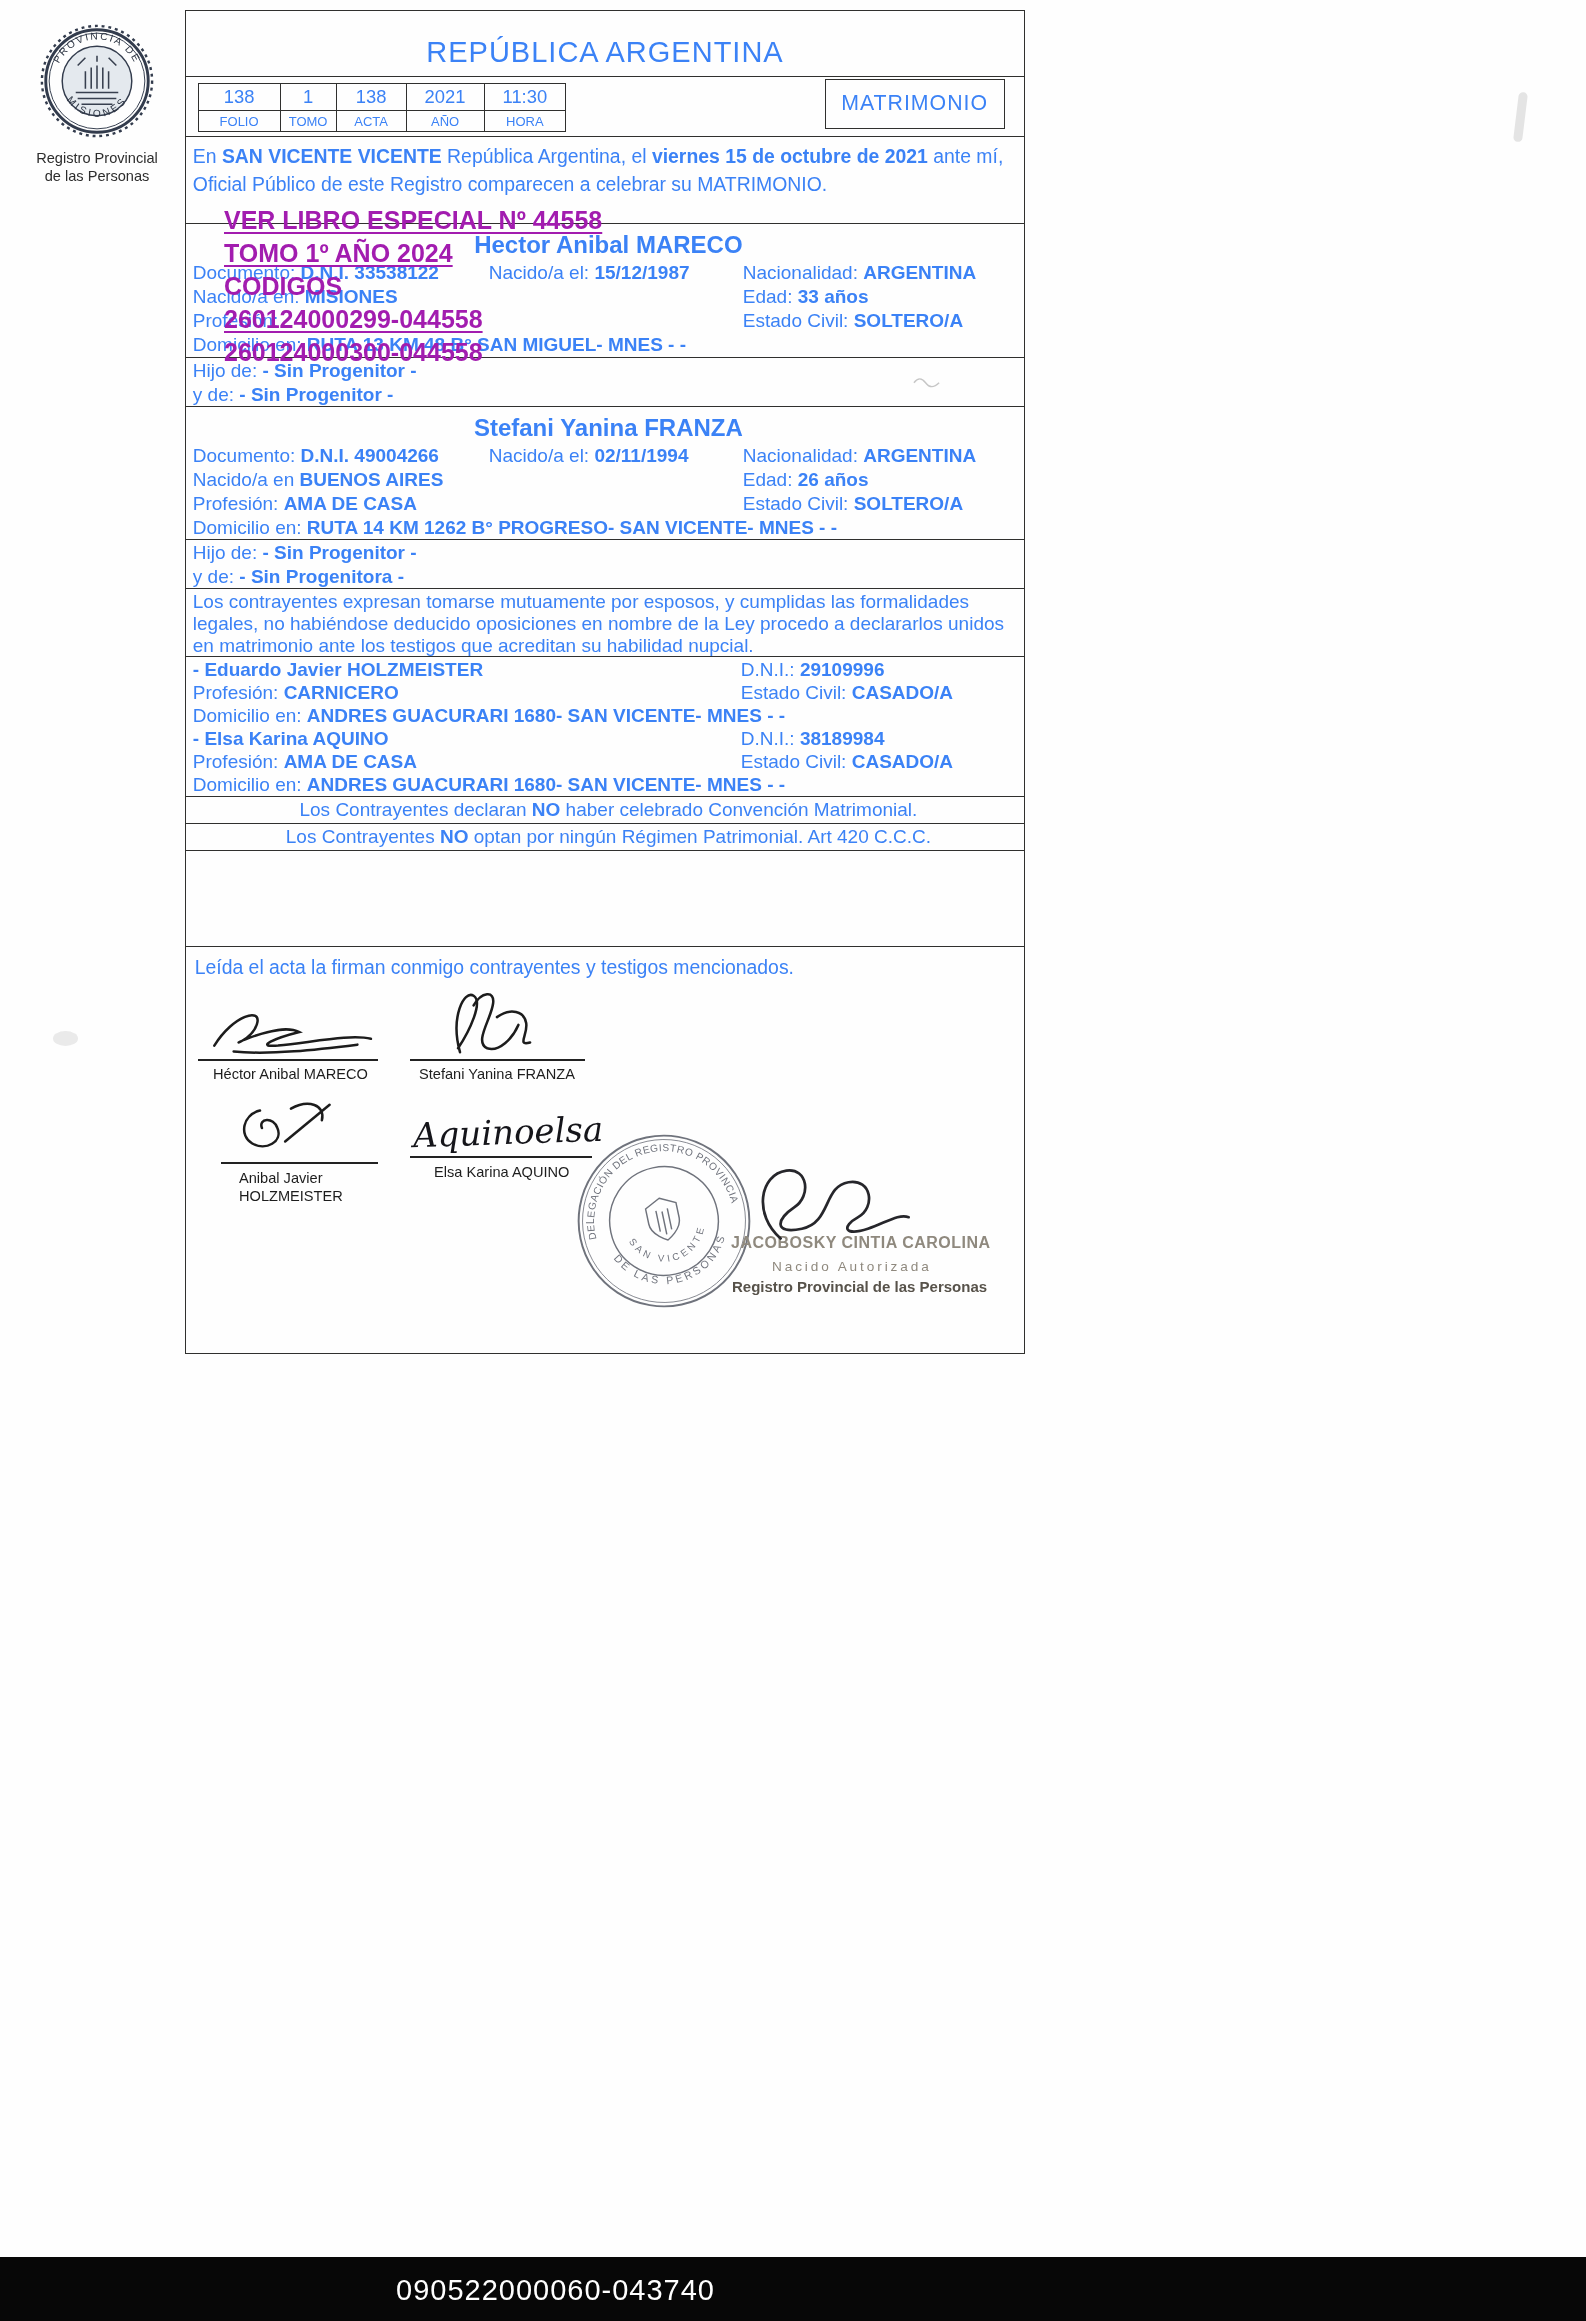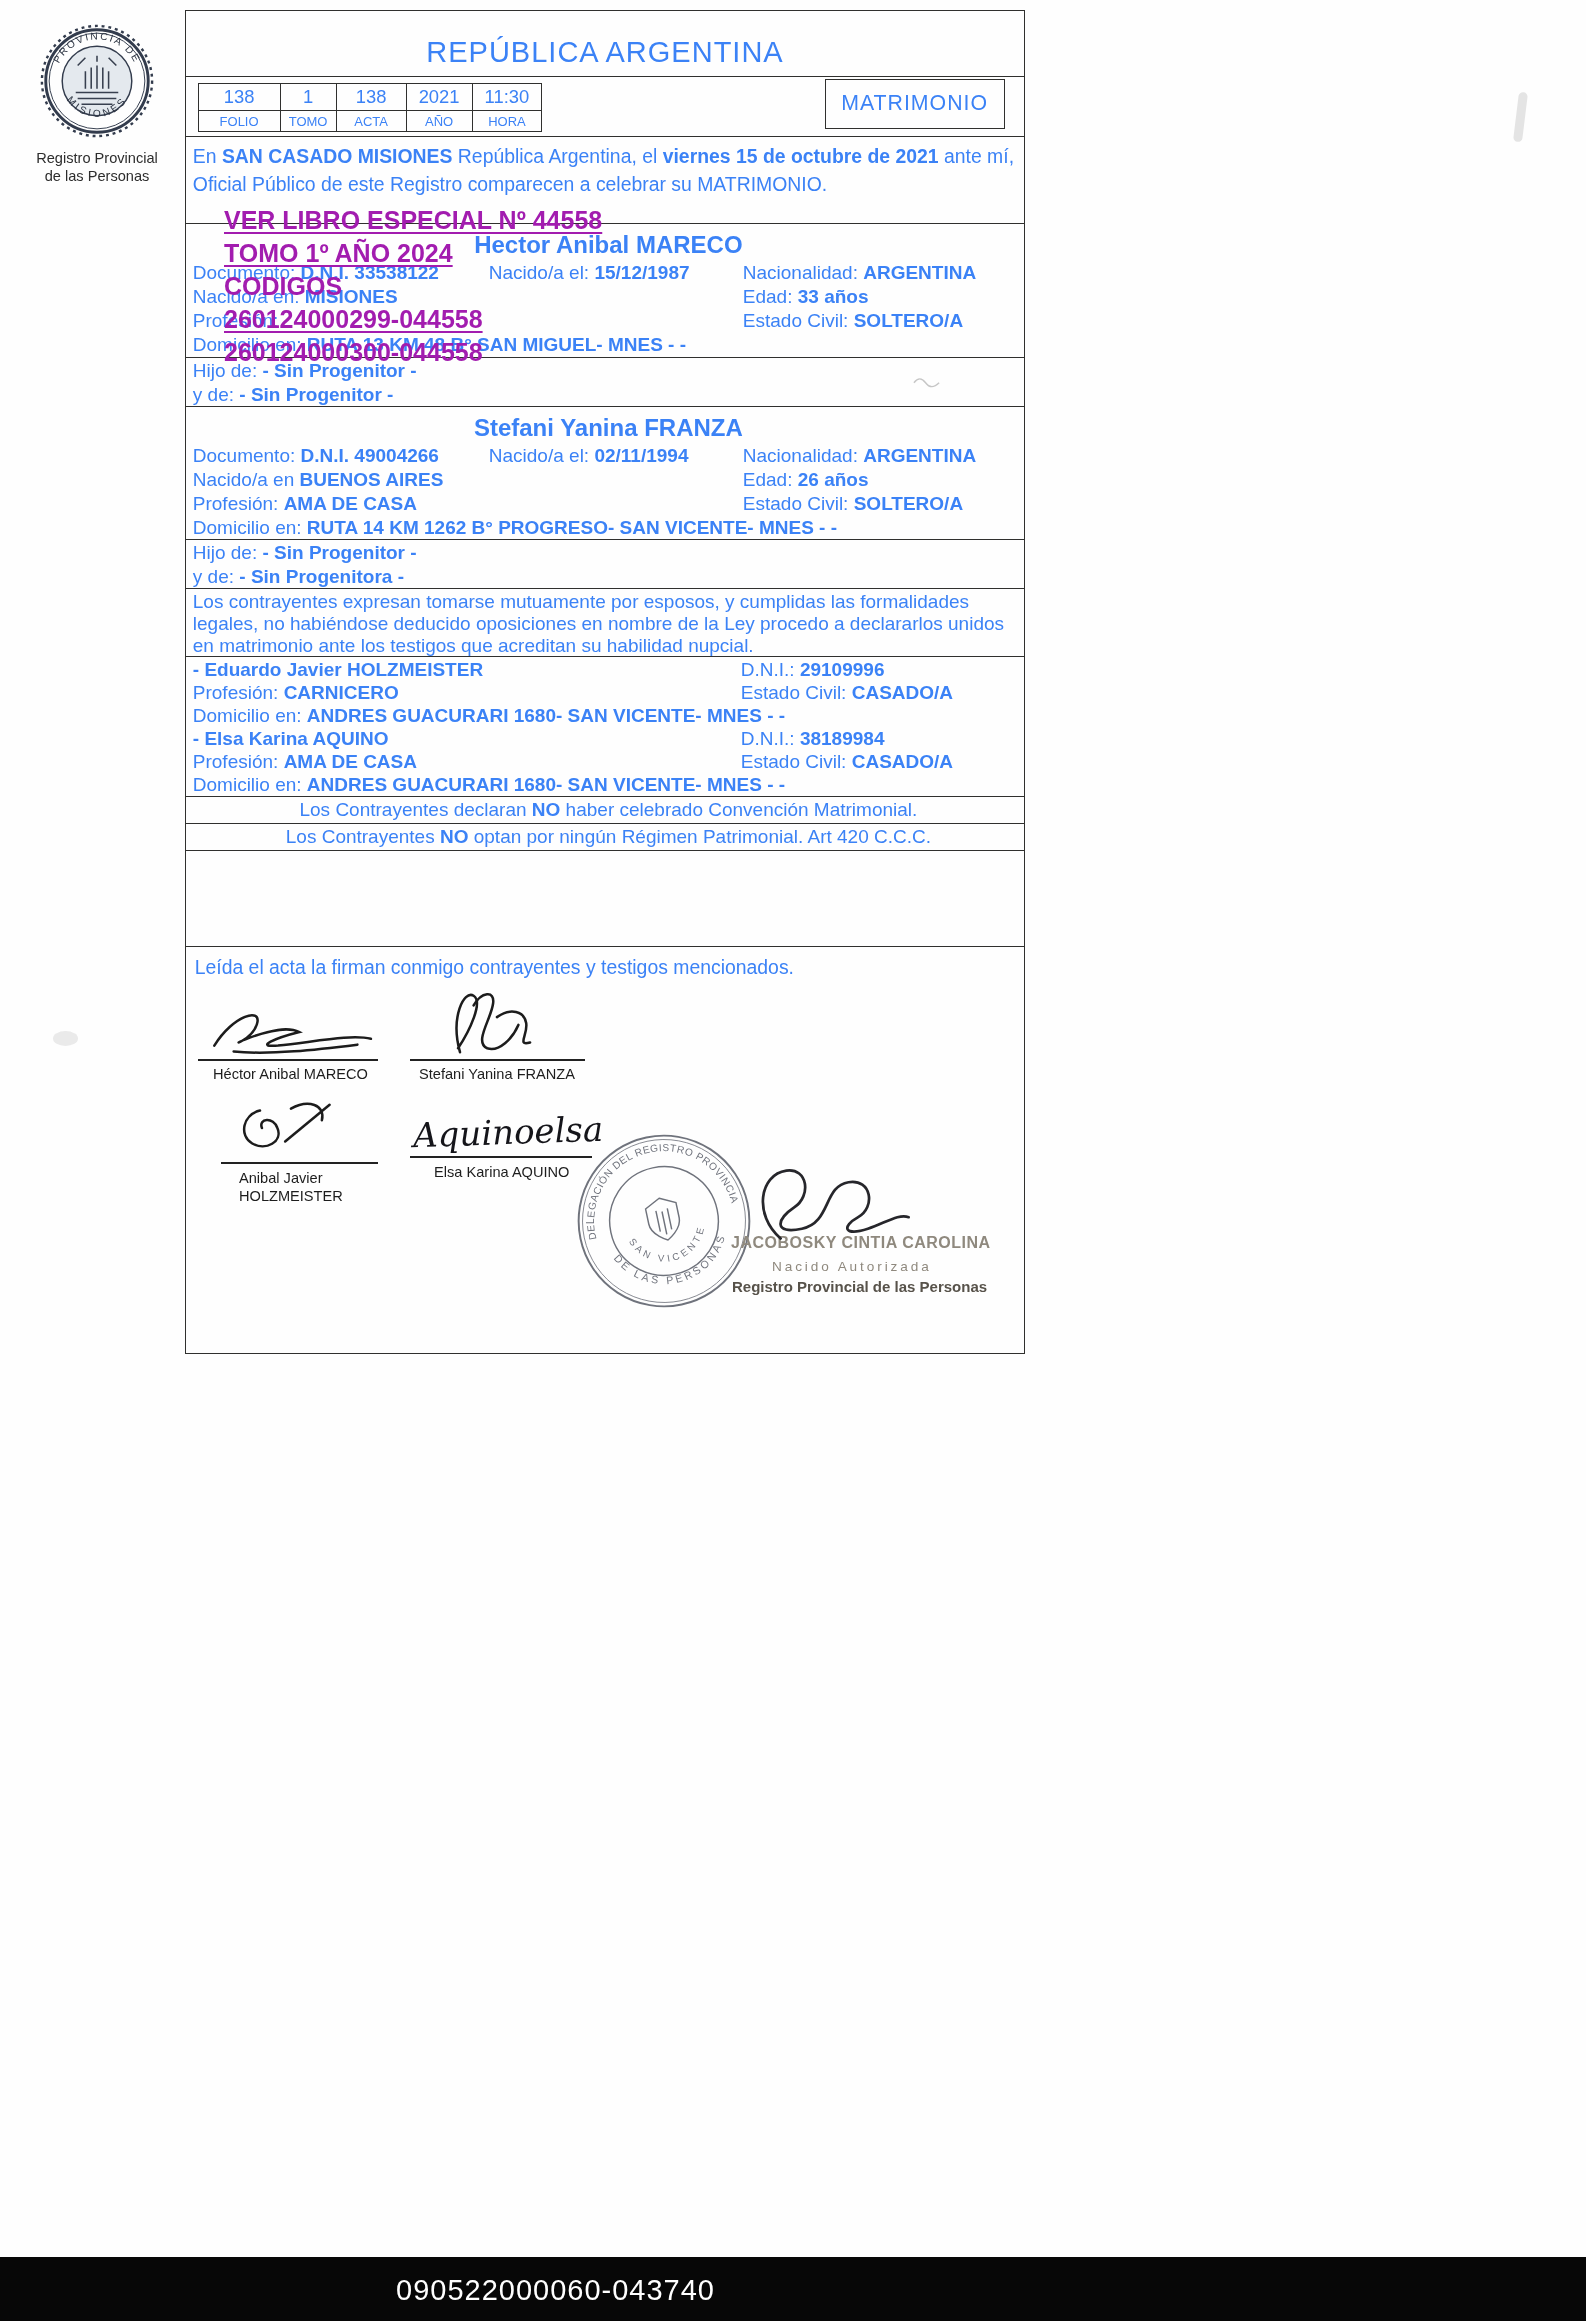--- a/index.html
+++ b/index.html
@@ -18,21 +18,21 @@
   
   .doc {
     position:absolute; left:185px; top:9.7px; width:840px;
     border:1.9px solid #30302e; font-size:19px; color:#3b82f6;
     background:transparent;
   }
   .brd { border-bottom:1.9px solid #30302e; }
   .title-row { height:66px; padding-top:25px; text-align:center; font-size:29px; letter-spacing:1px; }
   .header-row { height:60px; position:relative; }
   .registry { position:absolute; left:11.6px; top:6.8px; border-collapse:collapse; text-align:center; }
-  .registry td { border:1.9px solid #30302e; padding:1px 12px; font-size:18.4px; height:27px; }
+  .registry td { border:1.9px solid #30302e; padding:1px 18px; font-size:18.4px; height:27px; }
   .registry tr.labels td { font-size:13px; height:20.4px; padding:1px 3.9px; }
   .acttype {
     position:absolute; right:19.4px; top:1.9px; width:180px; height:50px;
     border:1.9px solid #30302e; display:flex; align-items:center; justify-content:center;
     font-size:21.3px; letter-spacing:1px;
   }
   .intro-row { height:87px; padding:6.8px 9.7px 0 6.8px; font-size:19.4px; line-height:1.42; }
   .person-row { padding:0 0 0 6.8px; }
   .groom-row { height:134px; }
   .bride-row { height:133px; }
@@ -139,21 +139,21 @@
           <td>HORA</td>
         </tr>
       </tbody>
         </table>
       <div class="acttype">
         <span>MATRIMONIO</span>
       </div>
     </div>
 
     <div class="intro-row brd">
-      <span>En </span><b>SAN CASADO MISIONES</b><span> República Argentina, el </span><b>viernes 15 de octubre de 2021</b><span> ante mí, Oficial Público de este Registro comparecen a celebrar su MATRIMONIO.</span>
+      <span>En </span><b>SAN VICENTE VICENTE</b><span> República Argentina, el </span><b>viernes 15 de octubre de 2021</b><span> ante mí, Oficial Público de este Registro comparecen a celebrar su MATRIMONIO.</span>
     </div>
 
     <div class="person-row groom-row brd">
       <div class="pname">Hector Anibal MARECO</div>
       <div class="fline">
         <span class="c1"><span>Documento:</span> <b class="val">D.N.I. 33538122</b></span>
         <span class="c2"><span>Nacido/a el:</span> <b class="val">15/12/1987</b></span>
         <span class="c3"><span>Nacionalidad:</span> <b class="val">ARGENTINA</b></span>
       </div>
       <div class="fline">

